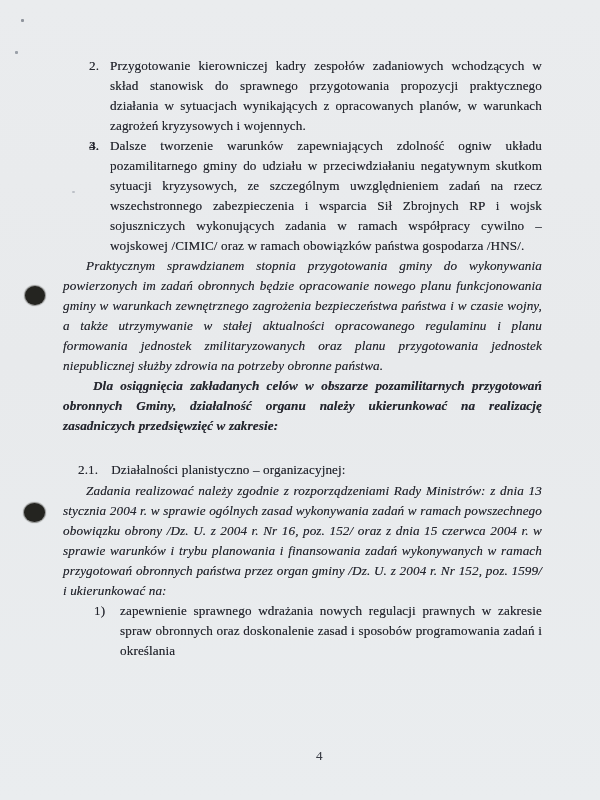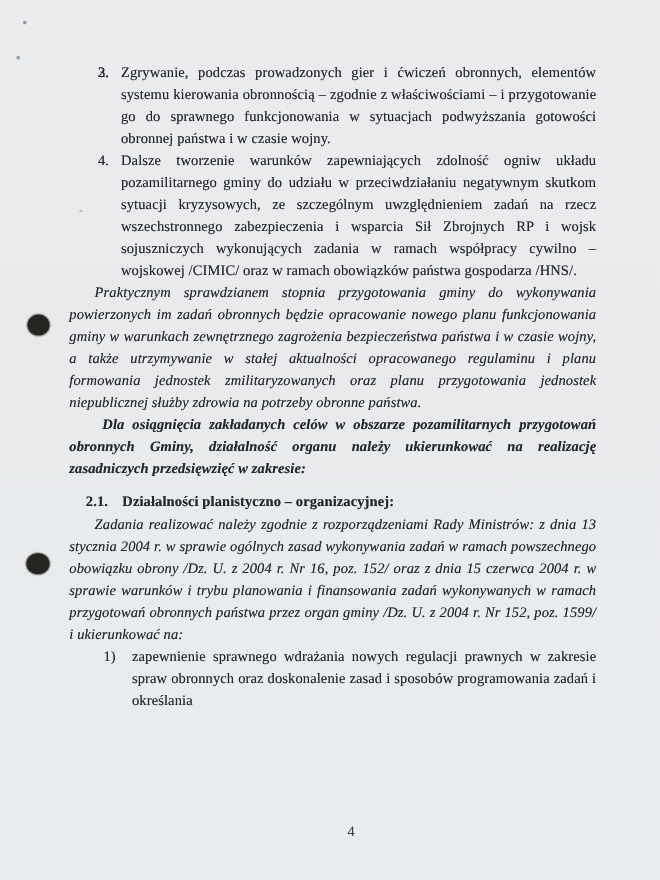--- a/index.html
+++ b/index.html
@@ -47,22 +47,22 @@
     margin: 0;
     text-indent: 23px;
     text-align: justify;
     font-style: italic;
   }
   .para.emphasis {
     font-weight: bold;
     text-indent: 30px;
   }
   .section-heading {
-    font-weight: bold;
-    margin-top: 10px;
+    font-weight: normal;
+    margin-top: 24px;
     margin-bottom: 1px;
     padding-left: 15px;
   }
   .section-heading .h-num { margin-right: 13px; }
   .page-number {
     position: absolute;
     left: 316px;
     top: 748px;
     font-size: 13px;
     color: #3a3d46;
@@ -92,25 +92,25 @@
   <div class="speck speck-1"></div>
   <div class="speck speck-2"></div>
   <div class="speck speck-3"></div>
 
   <div class="hole hole-1"></div>
   <div class="hole hole-2"></div>
 
   <div class="content">
 
     <div class="list-item">
-      <span class="marker">2.</span>
+      <span class="marker">2.</span><span>Przygotowanie kierowniczej kadry zespołów zadaniowych wchodzących w skład stanowisk do sprawnego przygotowania propozycji praktycznego działania w sytuacjach wynikających z opracowanych planów, w warunkach zagrożeń kryzysowych i wojennych.</span>
     </div>
 
     <div class="list-item">
-      <span class="marker">3.</span><span>Zgrywanie, podczas prowadzonych gier i ćwiczeń obronnych, elementów systemu kierowania obronnością – zgodnie z właściwościami – i przygotowanie go do sprawnego funkcjonowania w sytuacjach podwyższania gotowości obronnej państwa i w czasie wojny.</span>
+      <span class="marker">3.</span>
     </div>
 
     <div class="list-item">
       <span class="marker">4.</span><span>Dalsze tworzenie warunków zapewniających zdolność ogniw układu pozamilitarnego gminy do udziału w przeciwdziałaniu negatywnym skutkom sytuacji kryzysowych, ze szczególnym uwzględnieniem zadań na rzecz wszechstronnego zabezpieczenia i wsparcia Sił Zbrojnych RP i wojsk sojuszniczych wykonujących zadania w ramach współpracy cywilno – wojskowej /CIMIC/ oraz w ramach obowiązków państwa gospodarza /HNS/.</span>
     </div>
 
     <p class="para">Praktycznym sprawdzianem stopnia przygotowania gminy do wykonywania powierzonych im zadań obronnych będzie opracowanie nowego planu funkcjonowania gminy w warunkach zewnętrznego zagrożenia bezpieczeństwa państwa i w czasie wojny, a także utrzymywanie w stałej aktualności opracowanego regulaminu i planu formowania jednostek zmilitaryzowanych oraz planu przygotowania jednostek niepublicznej służby zdrowia na potrzeby obronne państwa.</p>
 
     <p class="para emphasis">Dla osiągnięcia zakładanych celów w obszarze pozamilitarnych przygotowań obronnych Gminy, działalność organu należy ukierunkować na realizację zasadniczych przedsięwzięć w zakresie:</p>
 

